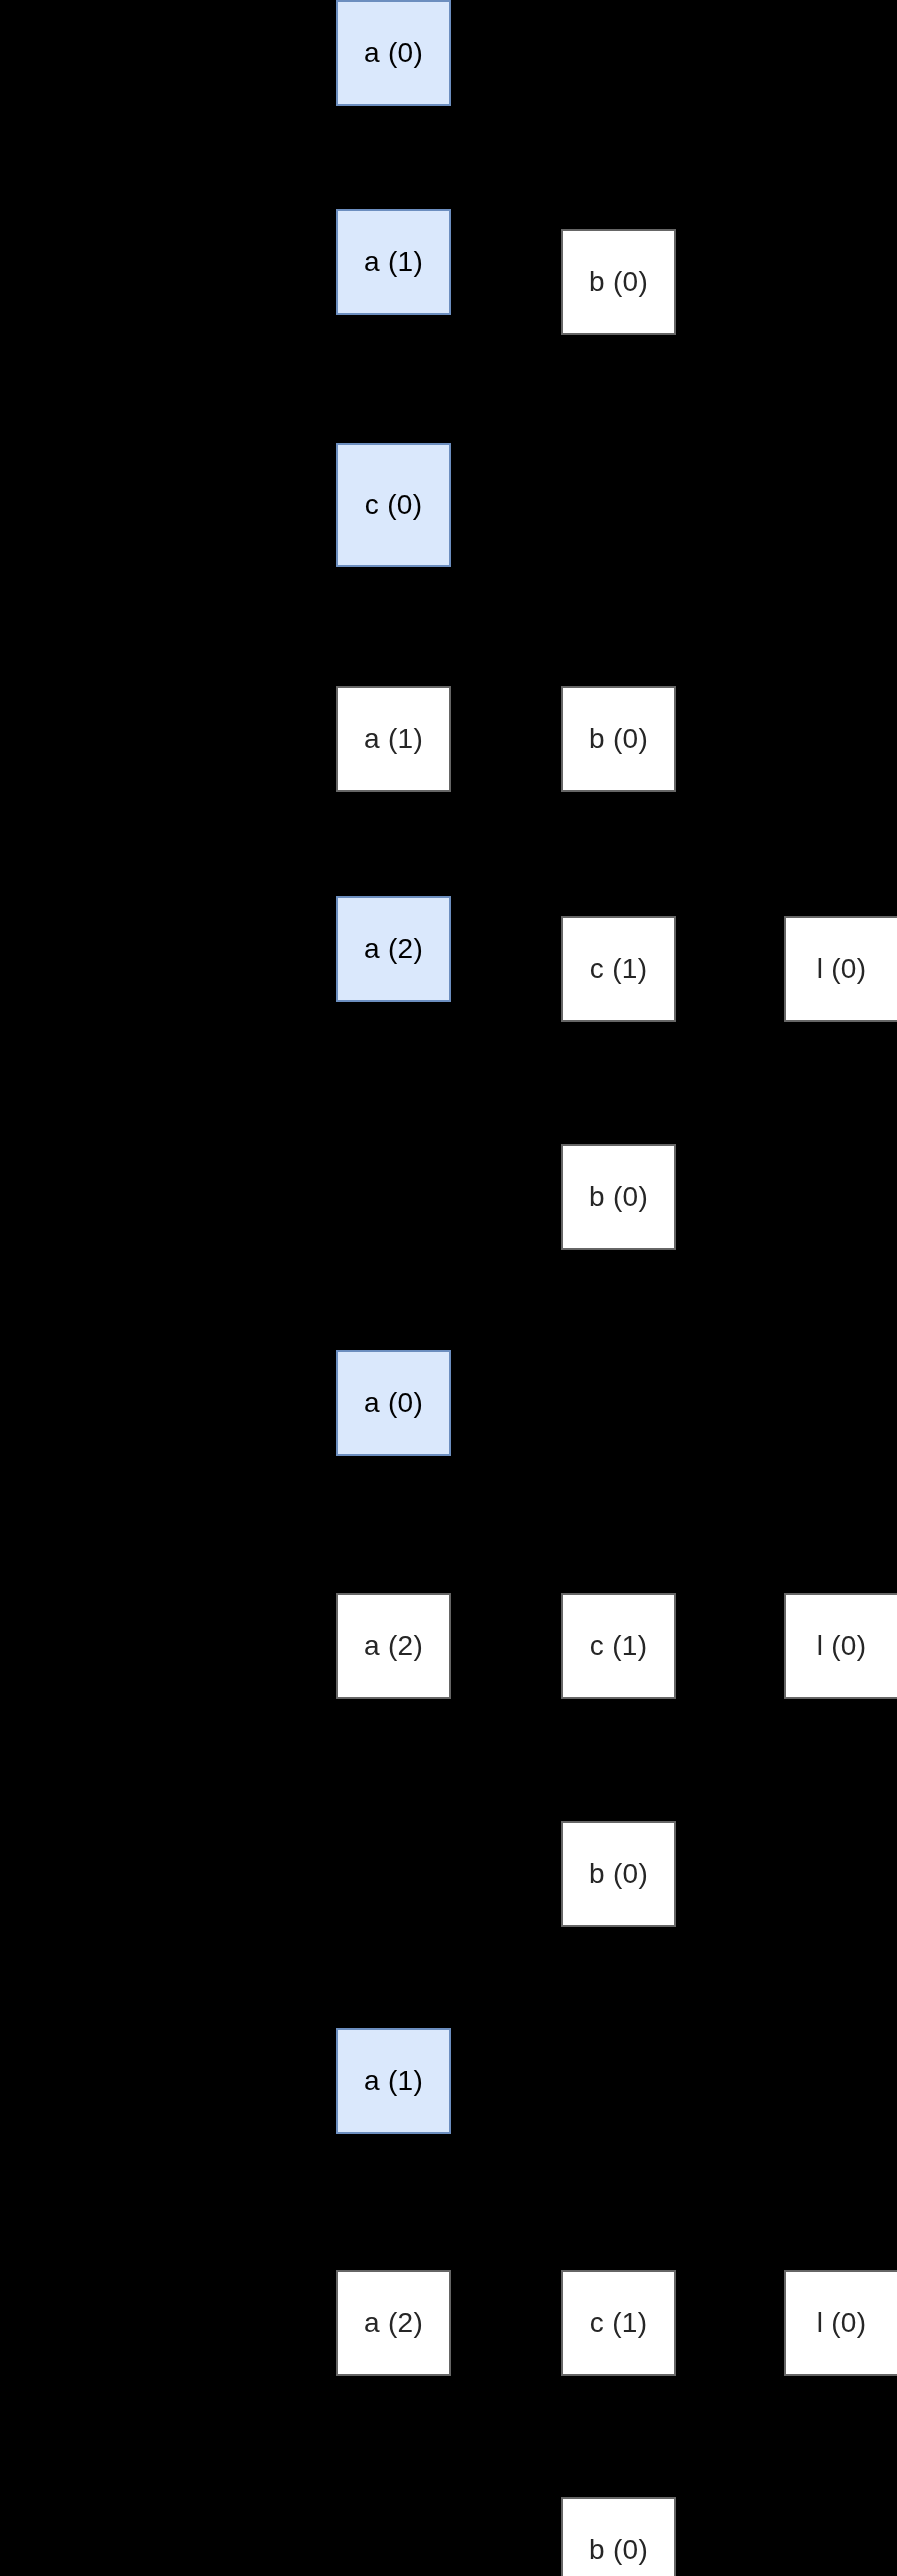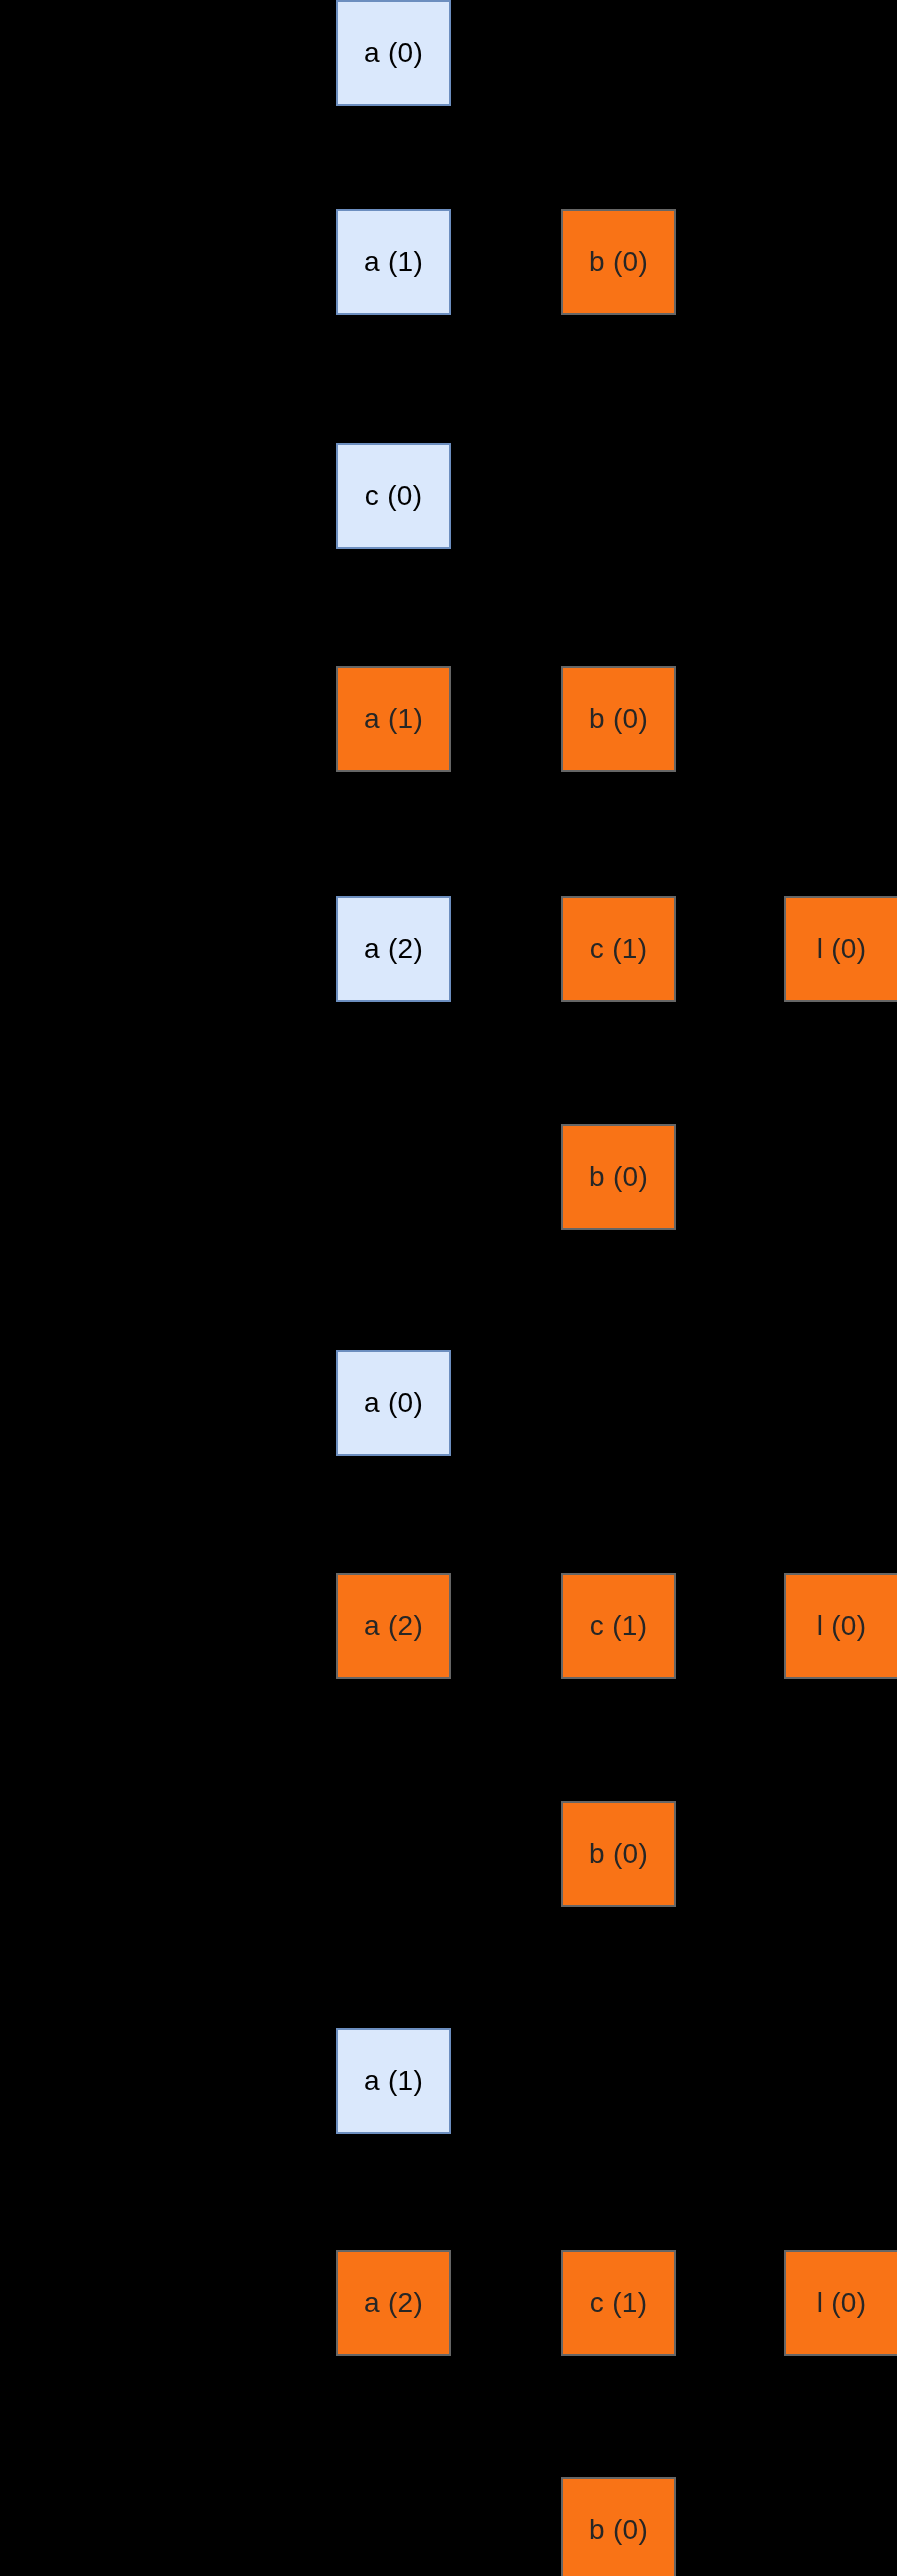--- a/index.html
+++ b/index.html
@@ -33,38 +33,39 @@
     letter-spacing: 0.3px;
     white-space: nowrap;
     user-select: none;
   }
   .frame-box.active {
     background: #dae8fc;
     border-color: #6c8ebf;
     color: #000000;
   }
   .frame-box.inactive {
-    background: #f97316;
+    background: #ffffff;
     border-color: #666666;
     color: #262626;
+    margin-top: 20px;
   }
 </style>
 </head>
 <body>
 
 <div id="diagram-canvas" style="background: rgb(0, 0, 0);">
     <div style="position: absolute; left: 0px; top: 0px; width: 100%; height: 106px;">
       <div class="frame-box active" style="left: 336px; top: 0px; width: 115px; height: 106px;">a (0)</div>
     </div>
     <div style="position: absolute; left: 0px; top: 209px; width: 100%; height: 106px;">
       <div class="frame-box active" style="left: 336px; top: 0px; width: 115px; height: 106px;">a (1)</div>
       <div class="frame-box inactive" style="left: 561px; top: 0px; width: 115px; height: 106px;">b (0)</div>
     </div>
     <div style="position: absolute; left: 0px; top: 443px; width: 100%; height: 106px;">
-      <div class="frame-box active" style="left: 336px; top: 0px; width: 115px; height: 106px;">c (0)</div>
+      <div class="frame-box active" style="left: 336px; top: 0px; width: 115px; height: 124px;">c (0)</div>
     </div>
     <div style="position: absolute; left: 0px; top: 666px; width: 100%; height: 106px;">
       <div class="frame-box inactive" style="left: 336px; top: 0px; width: 115px; height: 106px;">a (1)</div>
       <div class="frame-box inactive" style="left: 561px; top: 0px; width: 115px; height: 106px;">b (0)</div>
     </div>
     <div style="position: absolute; left: 0px; top: 896px; width: 100%; height: 106px;">
       <div class="frame-box active" style="left: 336px; top: 0px; width: 115px; height: 106px;">a (2)</div>
       <div class="frame-box inactive" style="left: 561px; top: 0px; width: 115px; height: 106px;">c (1)</div>
       <div class="frame-box inactive" style="left: 784px; top: 0px; width: 115px; height: 106px;">l (0)</div>
     </div>

